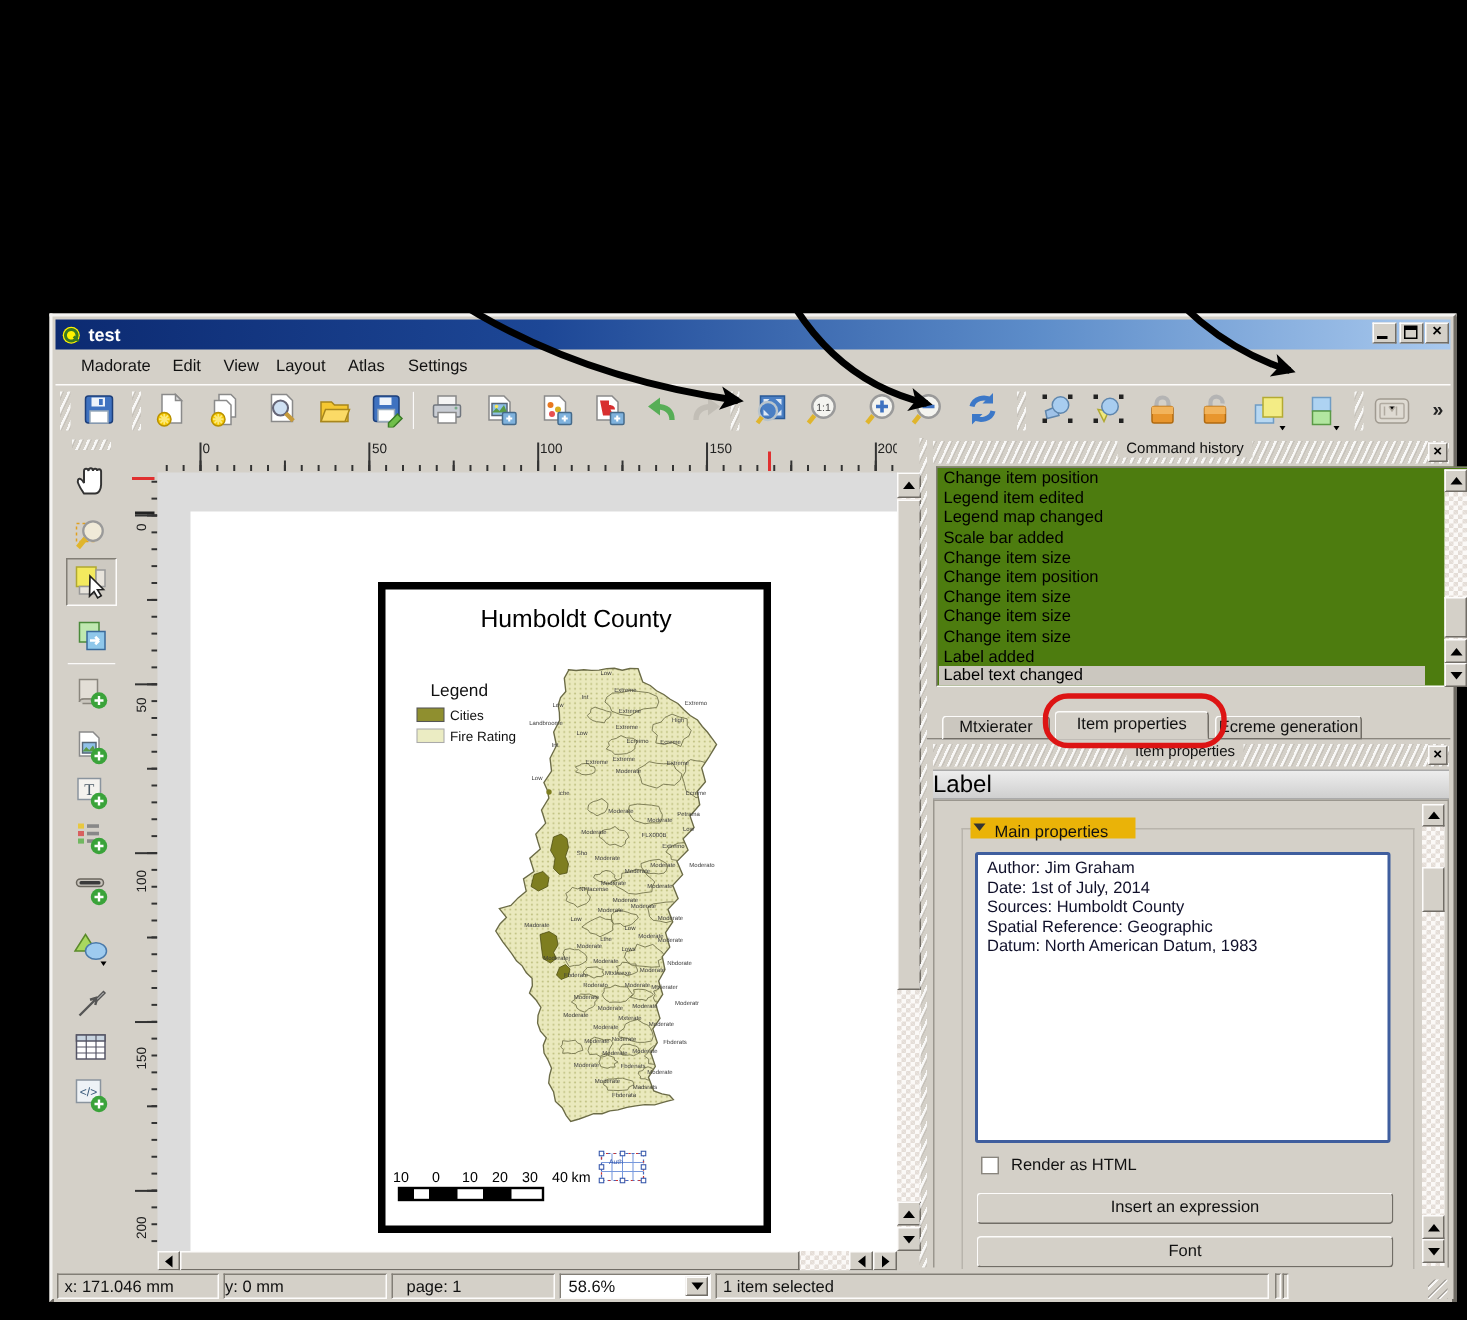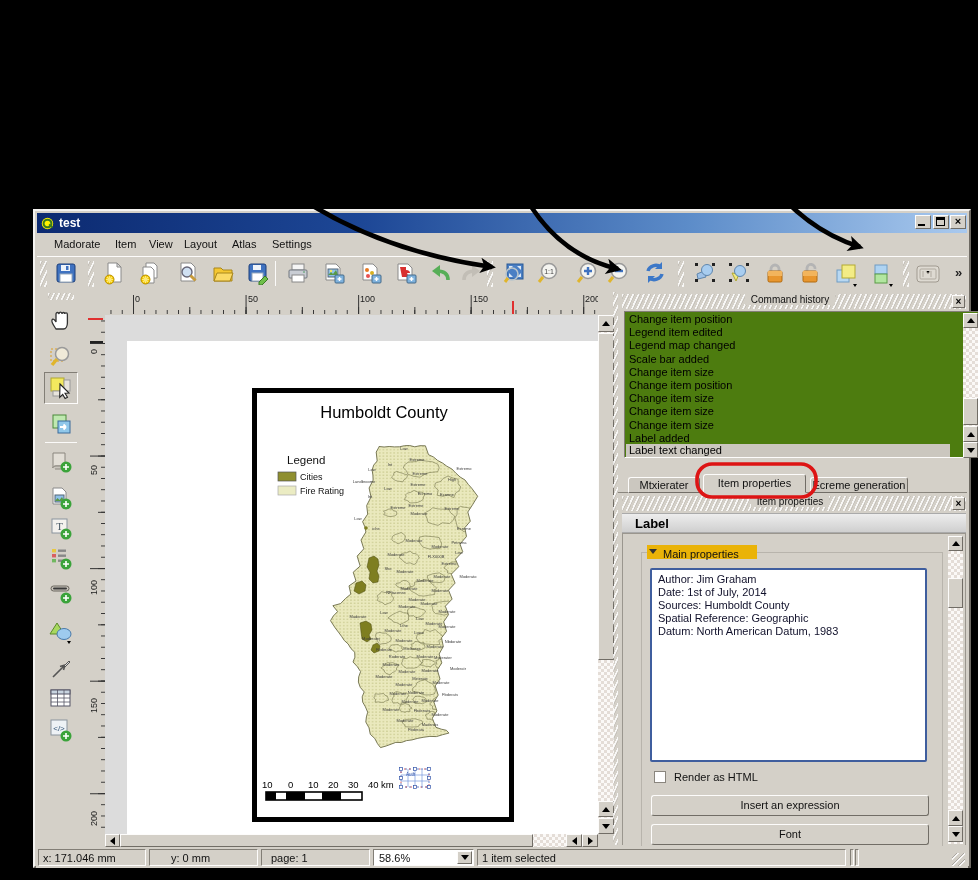--- a/index.html
+++ b/index.html
@@ -33,21 +33,21 @@
           <span style="position:absolute;left:2px;top:1px;width:9px;height:9px;border:1px solid #000;border-top-width:3px"></span>
         </span>
       </span>
   <span style="position:absolute;right:1px;top:2px" class="raised">
         <span style="display:block;width:14px;height:12px;text-align:center;font-size:11px;font-weight:bold;line-height:11px">×</span>
       </span>
 </div>
 
 <div class="abs f11" style="left:2px;top:22px;width:930px;height:23px;color:#111">
   <span class="abs" style="left:17px;top:5px">Madorate</span>
-  <span class="abs" style="left:78px;top:5px">Item</span>
+  <span class="abs" style="left:78px;top:5px">Edit</span>
   <span class="abs" style="left:112px;top:5px">View</span>
   <span class="abs" style="left:147px;top:5px">Layout</span>
   <span class="abs" style="left:195px;top:5px">Atlas</span>
   <span class="abs" style="left:235px;top:5px">Settings</span>
 </div>
 
 <div class="abs" style="left:2px;top:45px;width:930px;height:34px;border-top:1px solid #fdfcfb">
   <div class="abs hatch" style="left:3px;top:4px;width:7px;height:26px"></div>
   <div class="abs hatch" style="left:51px;top:4px;width:6px;height:26px"></div>
   <div class="abs" id="tb1" style="left:0;top:0;width:930px;height:34px">
@@ -525,21 +525,21 @@
           <span class="arr" style="border:4px solid rgba(0,0,0,0);border-top:5px solid #000;margin-bottom:-4px"></span>
         </div>
   </div>
   <div class="abs" style="left:0;top:202px;width:349px;height:1px;background:#fdfcfb;border-top:1px solid #8a867e"></div>
   <div class="abs f11" style="left:10px;top:187px;width:72px;height:16px;background:#cbc7bf;border:1px solid;border-color:#fdfcfb #716d66 #716d66 #fdfcfb;border-radius:3px 3px 0 0;text-align:center;line-height:15px;color:#111">Mtxierater</div>
   <div class="abs f11" style="left:85px;top:184px;width:103px;height:19px;background:#d4d0c8;border:1px solid;border-color:#fdfcfb #716d66 rgba(0,0,0,0) #fdfcfb;border-radius:3px 3px 0 0;text-align:center;line-height:17px;color:#111;z-index:3">Item properties</div>
   <div class="abs f11" style="left:192px;top:187px;width:98px;height:16px;background:#cbc7bf;border:1px solid;border-color:#fdfcfb #716d66 #716d66 #fdfcfb;border-radius:3px 3px 0 0;text-align:center;line-height:15px;color:#111">Ecreme generation</div>
   <div class="abs hatch" style="left:4px;top:206px;width:344px;height:15px"></div>
   <div class="abs" style="left:0;top:206px;width:344px;height:15px;text-align:center;font-size:10px;color:#111"><span style="background:#d4d0c8;padding:0 6px">Item properties</span></div>
   <div class="sb-btn" style="left:334px;top:207px;width:13px;height:13px;font-size:10px;font-weight:bold">×</div>
-  <div class="abs" style="left:4px;top:223px;width:344px;height:20px;background:linear-gradient(#ededed,#cfcfcf);border:1px solid #aaa;border-left:none;border-right:none;color:#000;font-weight:bold;font-size:13px;line-height:19px;padding-left:13px">Label</div>
+  <div class="abs" style="left:4px;top:223px;width:344px;height:20px;background:linear-gradient(#ededed,#cfcfcf);border:1px solid #aaa;border-left:none;border-right:none;color:#000;font-weight:normal;font-size:16px;line-height:19px;padding-left:0">Label</div>
   <div class="abs" style="left:4px;top:243px;width:344px;height:312px;border:1px solid #9a968e;border-bottom:none;background:#d4d0c8">
     <div class="abs check" style="right:2px;top:2px;width:15px;height:308px"></div>
     <div class="sb-btn" style="right:2px;top:2px;width:15px;height:15px">
           <span class="arr" style="border:4px solid rgba(0,0,0,0);border-bottom:5px solid #000;margin-top:-4px"></span>
         </div>
     <div class="sb-btn" style="right:2px;top:44px;width:15px;height:30px"></div>
     <div class="sb-btn" style="right:2px;top:276px;width:15px;height:16px">
           <span class="arr" style="border:4px solid rgba(0,0,0,0);border-bottom:5px solid #000;margin-top:-4px"></span>
         </div>
     <div class="sb-btn" style="right:2px;top:292px;width:15px;height:16px">
@@ -550,21 +550,21 @@
     <div class="abs" style="left:27px;top:34px;width:277px;height:194px;background:#fff;border:2px solid #3f5e9e;border-radius:2px;font-size:11px;line-height:13px;color:#10102a;padding:3px 0 0 6px">Author: Jim Graham<br>Date: 1st of July, 2014<br>Sources: Humboldt County<br>Spatial Reference: Geographic<br>Datum: North American Datum, 1983</div>
     <div class="abs" style="left:31px;top:237px;width:12px;height:12px;background:#fff;border:1px solid #8a867e"></div>
     <div class="abs f11" style="left:51px;top:237px;color:#111">Render as HTML</div>
     <div class="abs" style="left:28px;top:290px;width:278px;height:21px;background:#d4d0c8;border:1px solid;border-color:#fdfcfb #716d66 #716d66 #fdfcfb;border-radius:3px;text-align:center;font-size:11px;line-height:19px;color:#111">Font</div>
     <div class="abs" style="left:28px;top:261px;width:278px;height:21px;background:#d4d0c8;border:1px solid;border-color:#fdfcfb #716d66 #716d66 #fdfcfb;border-radius:3px;text-align:center;font-size:11px;line-height:19px;color:#111">Insert an expression</div>
   </div>
 </div>
 
 <div class="abs" id="status" style="left:1px;top:636px;width:932px;height:21px;background:#d4d0c8;font-size:11px;color:#111">
   <div class="abs sunken" style="left:2px;top:2px;width:108px;height:17px;line-height:16px;padding-left:4px">x: 171.046 mm</div>
-  <div class="abs sunken" style="left:113px;top:2px;width:109px;height:17px;line-height:16px;padding-left:21px">y: 0 mm</div>
+  <div class="abs sunken" style="left:113px;top:2px;width:109px;height:17px;line-height:16px;padding-left:0">y: 0 mm</div>
   <div class="abs sunken" style="left:225px;top:2px;width:109px;height:17px;line-height:16px;padding-left:9px">page: 1</div>
   <div class="abs sunken" style="left:337px;top:2px;width:101px;height:17px;background:#fff;line-height:16px;padding-left:5px">58.6%
     <span class="sb-btn" style="right:1px;top:1px;width:15px;height:13px">
           <span class="arr" style="border:4px solid rgba(0,0,0,0);border-top:5px solid #000;margin-bottom:-4px"></span>
         </span>
   </div>
   <div class="abs sunken" style="left:441px;top:2px;width:369px;height:17px;line-height:16px;padding-left:4px">1 item selected</div>
   <div class="abs sunken" style="left:814px;top:2px;width:4px;height:17px"></div>
   <div class="abs sunken" style="left:819px;top:2px;width:4px;height:17px"></div>
   <div class="abs" style="right:3px;bottom:2px;width:13px;height:13px;background-image:repeating-linear-gradient(135deg,rgba(0,0,0,0) 0 3px,#aaa6a0 3px 4px,#f8f7f6 4px 5px)"></div>

